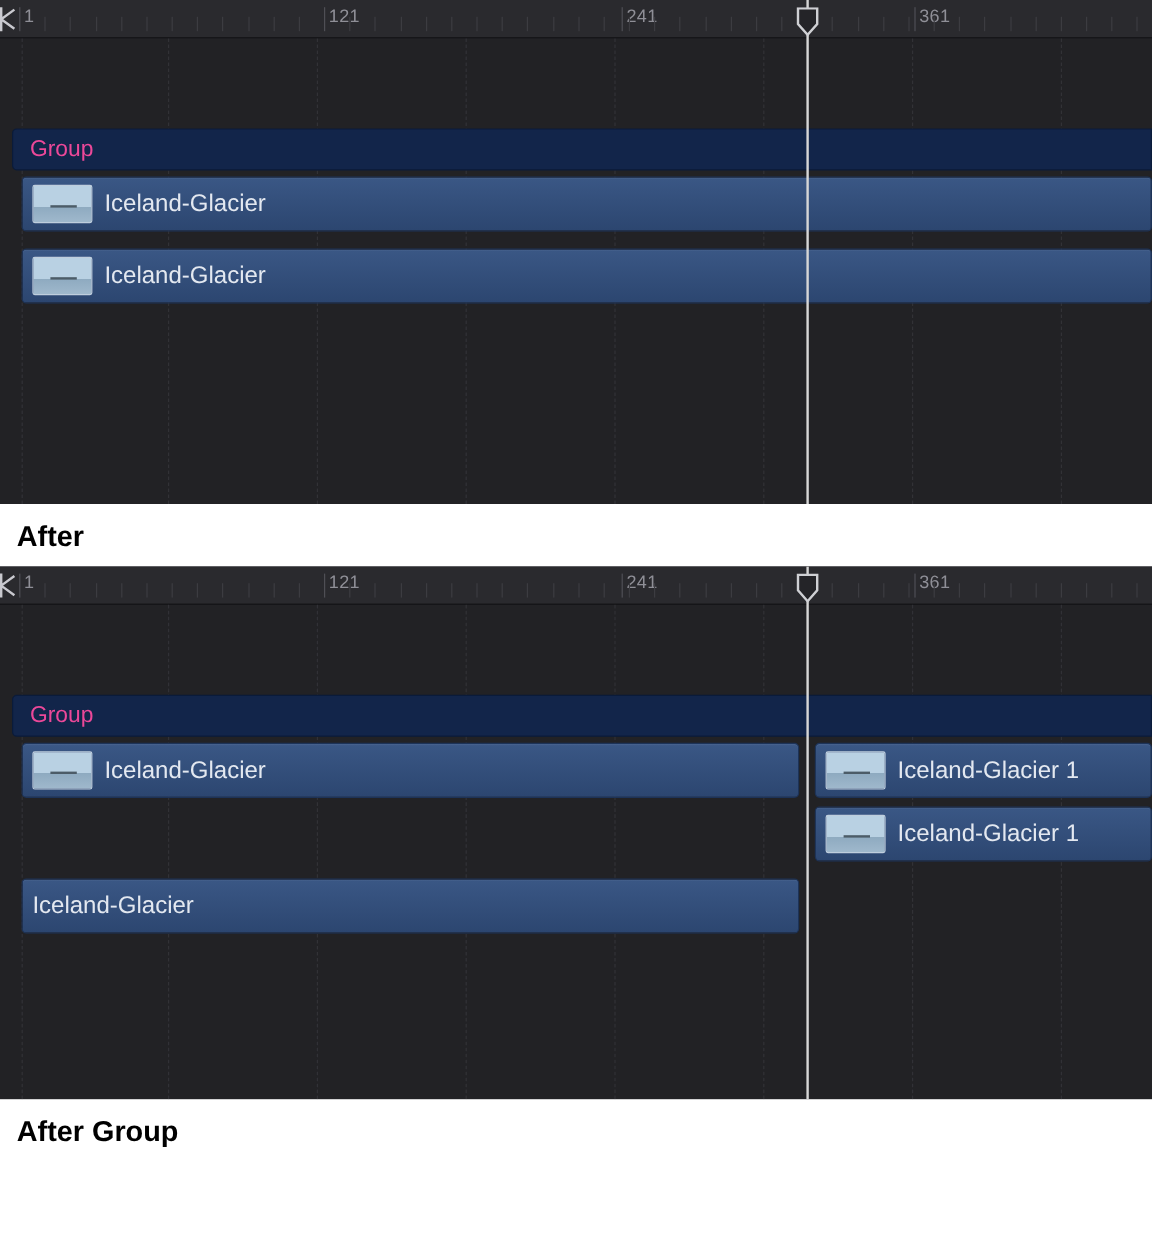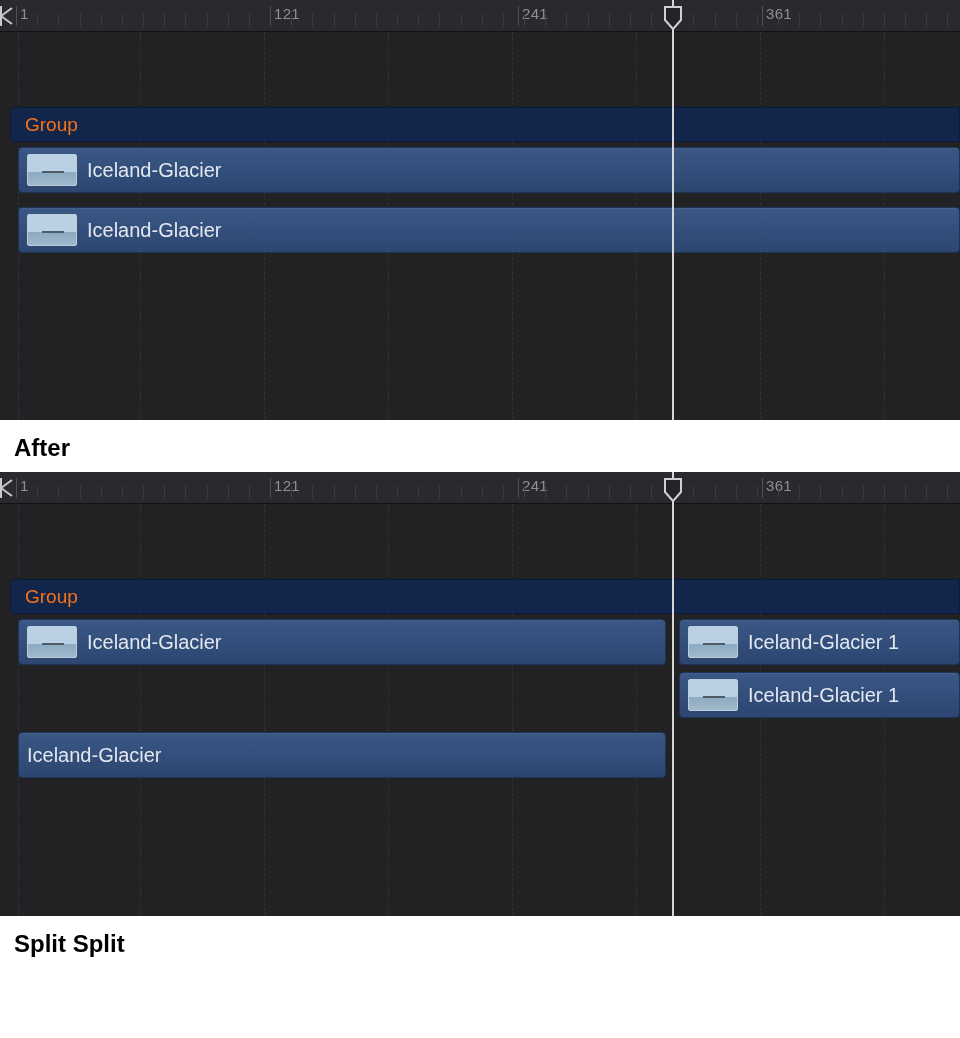--- a/index.html
+++ b/index.html
@@ -91,21 +91,21 @@
     .group-header {
       position: absolute;
       left: 10px; right: 0;
       height: 35px;
       background: #12254a;
       border: 1px solid #0a1b3a;
       border-radius: 4px 0 0 4px;
       display: flex;
       align-items: center;
       padding-left: 14px;
-      color: #f97316;
+      color: #ec4899;
       font-size: 19px;
       z-index: 20;
     }
 
     .clip {
       position: absolute;
       height: 46px;
       border-radius: 4px;
       display: flex;
       align-items: center;
@@ -336,13 +336,13 @@
           <div class="thumb"></div>
           <span>Iceland-Glacier 1</span>
         </div>
         <div class="clip" style="left: 18px; top: 228px; width: 648px;">
           <span>Iceland-Glacier</span>
         </div>
       </div>
   </div>
 </div>
 
-<div class="caption">Split Split</div>
+<div class="caption">After Group</div>
 
 </body></html>

